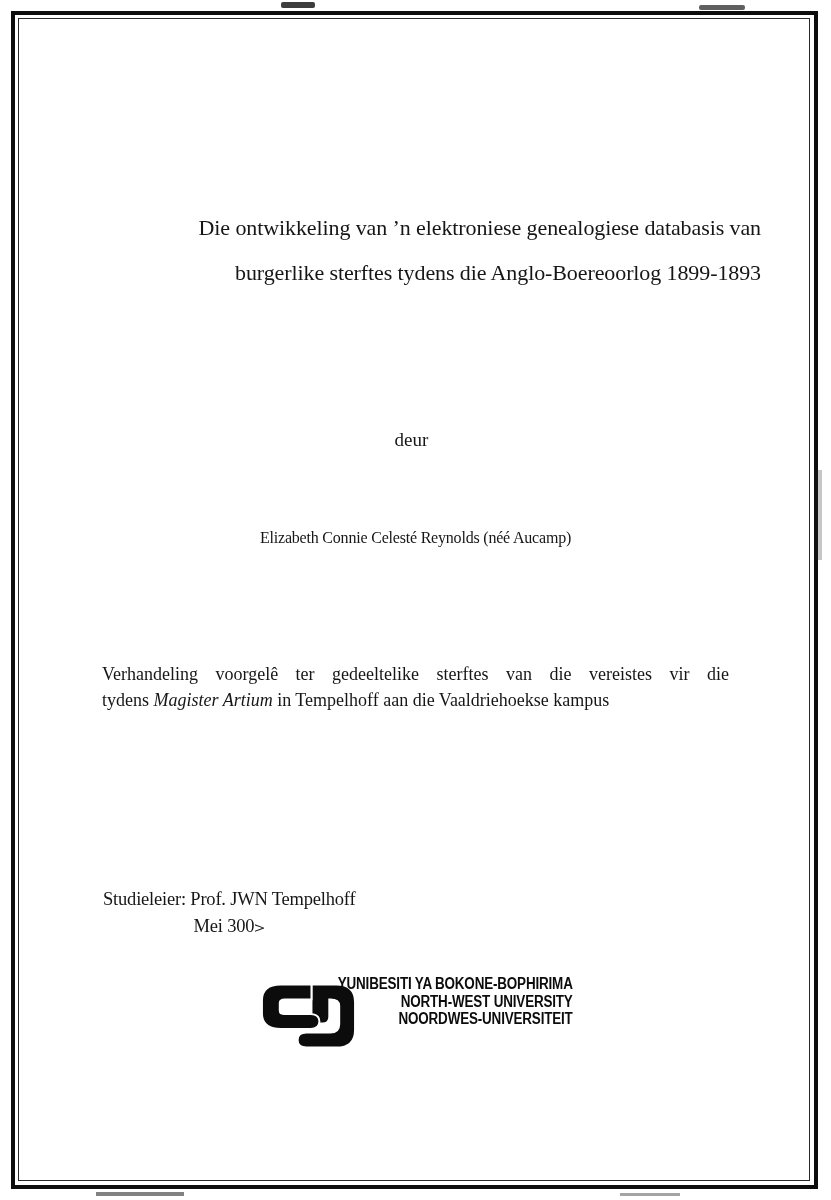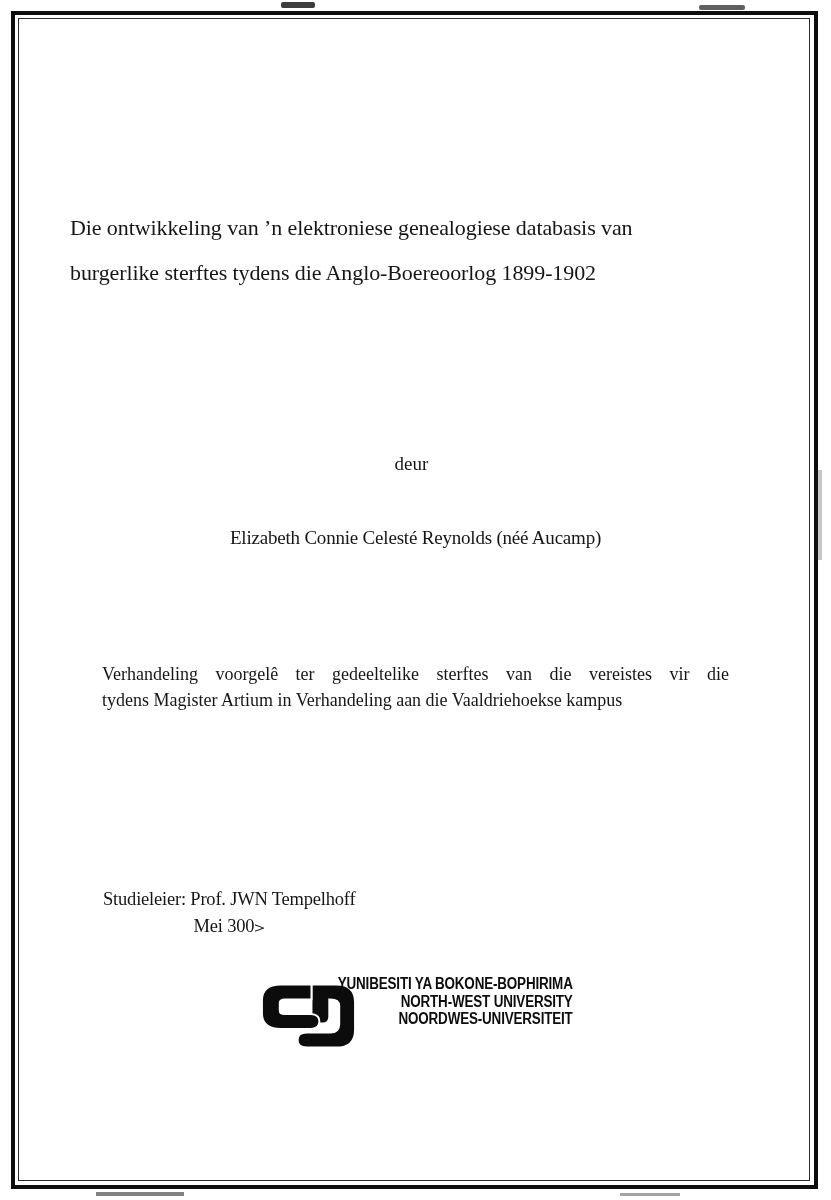--- a/index.html
+++ b/index.html
@@ -32,57 +32,57 @@
   .noise.n2 { top: 5px; left: 699px; width: 46px; height: 5px; opacity: .7; border-radius: 2px; }
   .noise.n3 { top: 1192px; left: 96px; width: 88px; height: 4px; opacity: .55; }
   .noise.n4 { top: 1193px; left: 620px; width: 60px; height: 3px; opacity: .4; }
   .noise.n5 { top: 470px; left: 816px; width: 6px; height: 90px; opacity: .25; }
 
   .title-block {
     position: absolute;
     top: 205px;
     left: 70px;
     right: 70px;
-    text-align: left;
+    text-align: right;
     font-size: 22px;
     line-height: 45px;
     letter-spacing: -0.1px;
     white-space: nowrap;
   }
   .byline {
     position: absolute;
-    top: 452px;
+    top: 428px;
     left: 0; right: 8px;
     text-align: center;
     font-size: 19px;
     line-height: 24px;
   }
   .author {
     position: absolute;
     top: 524px;
     left: 0; right: 0;
     text-align: center;
-    font-size: 19px;
+    font-size: 16px;
     line-height: 27px;
     letter-spacing: -0.2px;
     white-space: nowrap;
   }
   .statement {
     position: absolute;
     top: 662px;
     left: 102px;
     width: 627px;
     font-size: 18px;
     line-height: 25.5px;
   }
   .statement .justified {
     text-align: justify;
     text-align-last: justify;
   }
-  .statement .it { }
+  .statement .it { font-style: italic; }
   .signoff {
     position: absolute;
     top: 886px;
     left: 103px;
     font-size: 18.5px;
     line-height: 26.5px;
     letter-spacing: -0.2px;
     text-align: center;
   }
   .date-glyph {
@@ -125,30 +125,30 @@
   <div class="border-inner"></div>
 
   <div class="noise n1"></div>
   <div class="noise n2"></div>
   <div class="noise n3"></div>
   <div class="noise n4"></div>
   <div class="noise n5"></div>
 
   <div class="title-block">
     <div>Die ontwikkeling van ’n elektroniese genealogiese databasis van</div>
-    <div>burgerlike sterftes tydens die Anglo-Boereoorlog 1899-1902</div>
+    <div>burgerlike sterftes tydens die Anglo-Boereoorlog 1899-1893</div>
   </div>
 
   <div class="byline">deur</div>
 
   <div class="author">Elizabeth Connie Celesté Reynolds (néé Aucamp)</div>
 
   <div class="statement">
     <div class="justified">Verhandeling voorgelê ter gedeeltelike sterftes van die vereistes vir die</div>
-    <div><span>tydens </span><span class="it">Magister Artium</span><span> in Verhandeling aan die Vaaldriehoekse kampus</span></div>
+    <div><span>tydens </span><span class="it">Magister Artium</span><span> in Tempelhoff aan die Vaaldriehoekse kampus</span></div>
   </div>
 
   <div class="signoff">
     <div>Studieleier: Prof. JWN Tempelhoff</div>
     <div><span>Mei 300</span><span class="date-glyph">&gt;</span></div>
   </div>
 
   <div class="logo">
     <svg class="logo-mark" viewBox="0 0 104 82" preserveAspectRatio="none" xmlns="http://www.w3.org/2000/svg">
 

